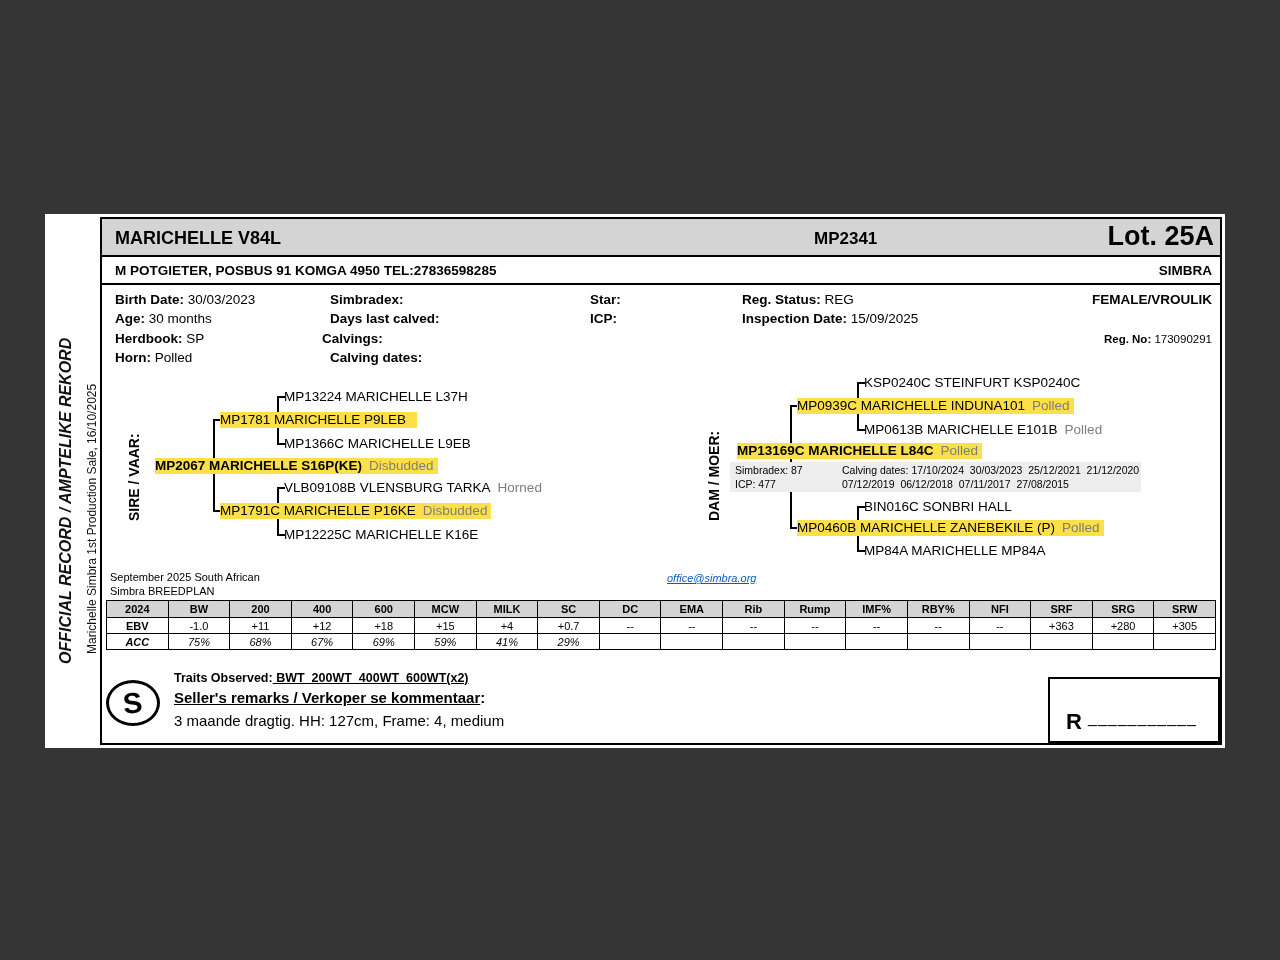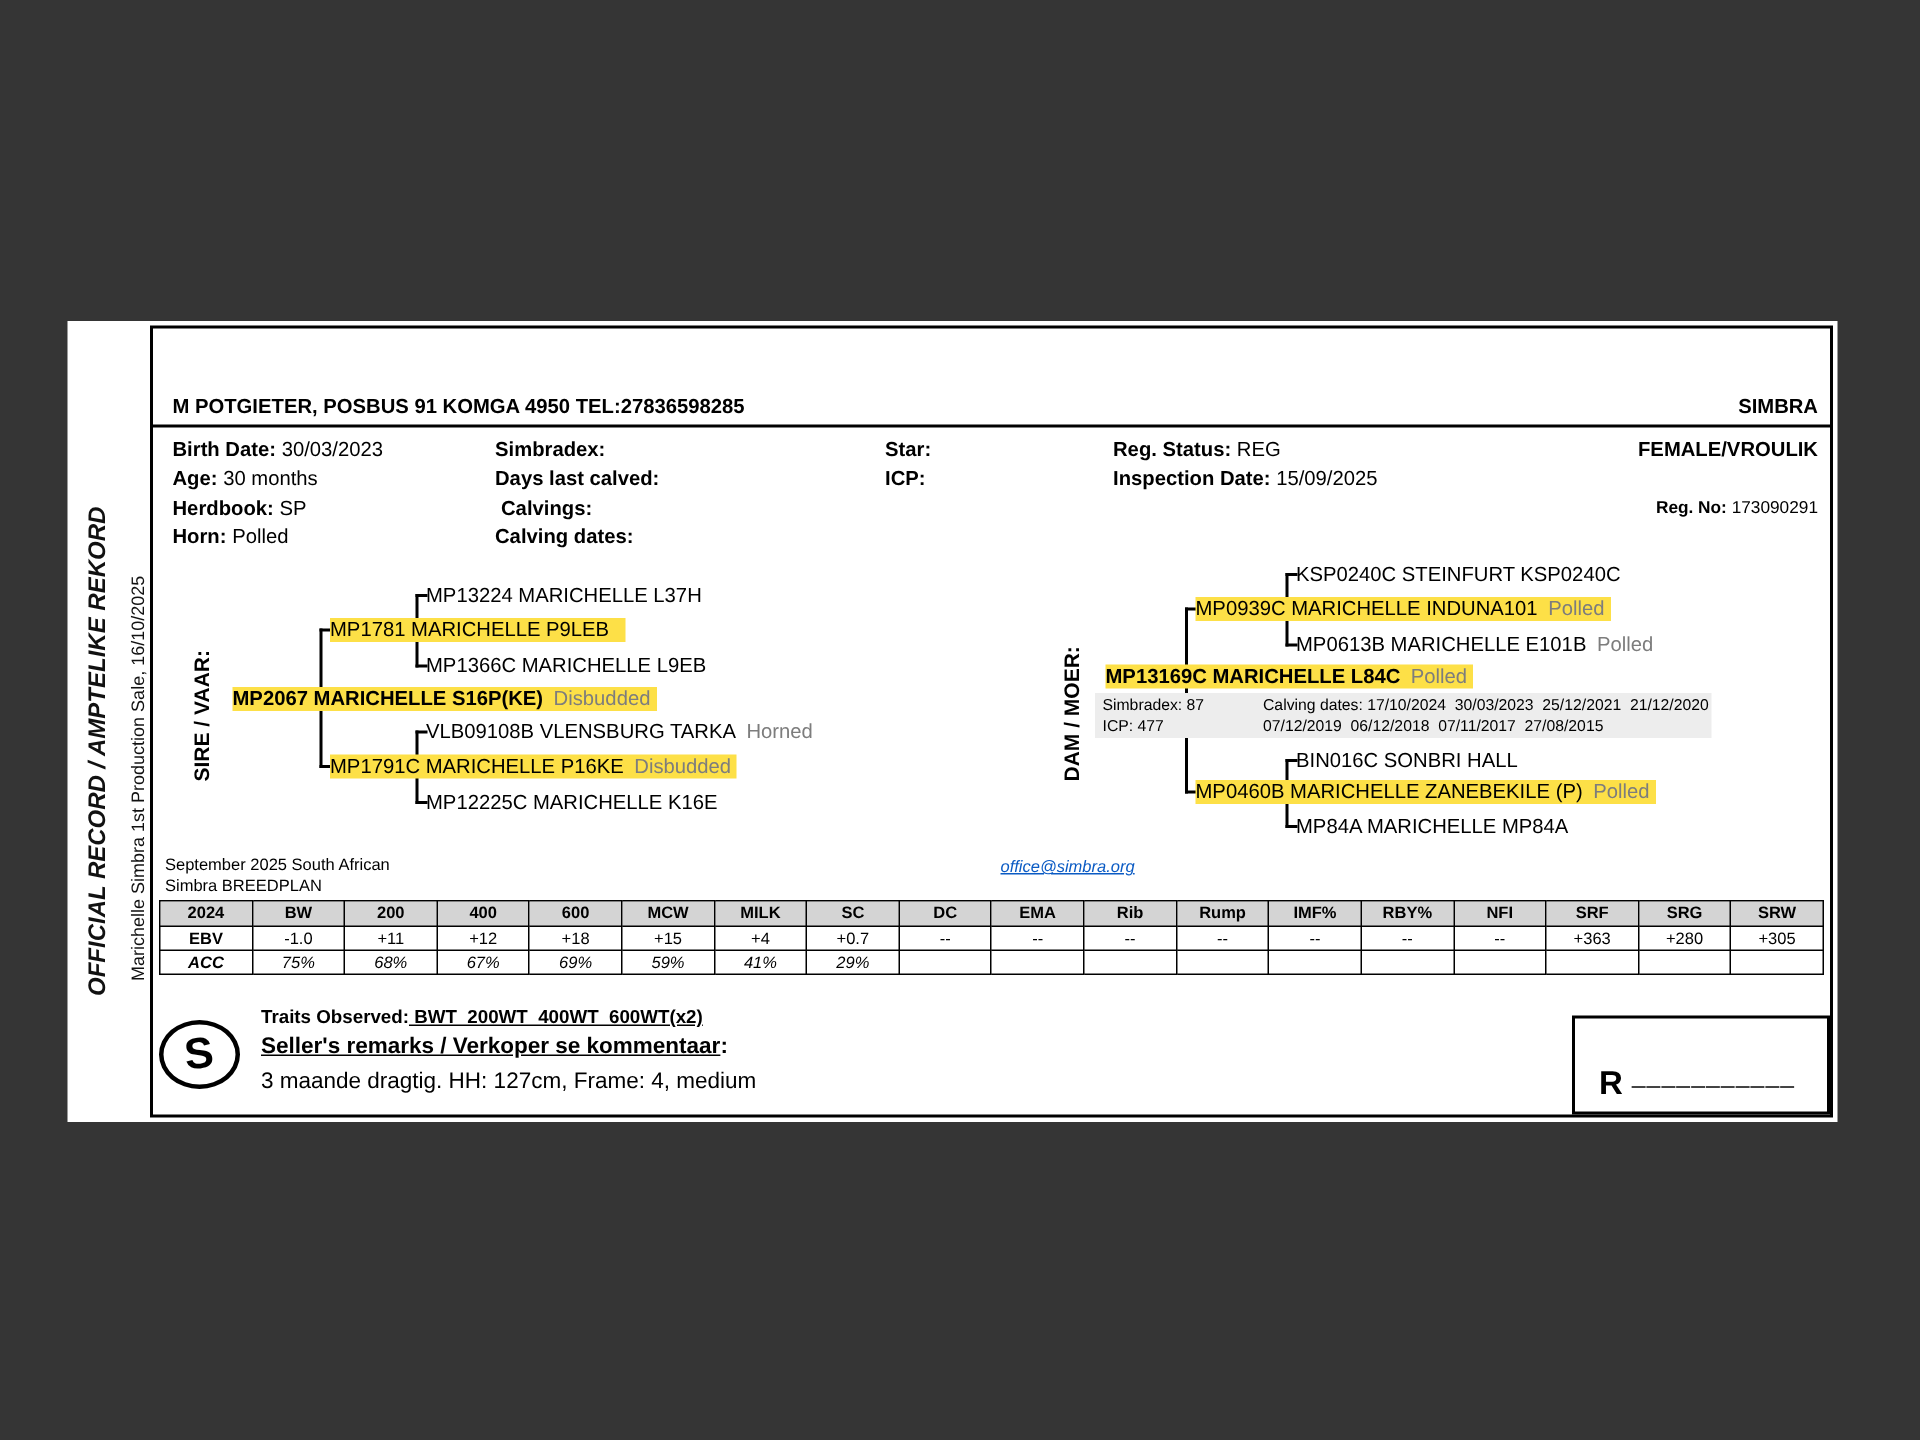--- a/index.html
+++ b/index.html
@@ -64,39 +64,44 @@
 <body>
 
 <div class="canvas">
   <div class="sheet">
 
     <div class="vtext vtext1">OFFICIAL RECORD / AMPTELIKE REKORD</div>
     <div class="vtext vtext2">Marichelle Simbra 1st Production Sale, 16/10/2025</div>
 
     <div class="doc">
 
+      <div class="hdr">
+        <span class="hdr-name">MARICHELLE V84L</span>
+        <span class="hdr-id">MP2341</span>
+        <span class="hdr-lot">Lot. 25A</span>
+      </div>
 
       <div class="ownerbar">
         <span class="owner-txt">M POTGIETER, POSBUS 91 KOMGA 4950 TEL:27836598285</span>
         <span class="breed-txt">SIMBRA</span>
       </div>
 
       <div class="field" style="left:13px; top:73px"><b>Birth Date:</b> <span>30/03/2023</span></div>
       <div class="field" style="left:228px; top:73px"><b>Simbradex:</b></div>
       <div class="field" style="left:488px; top:73px"><b>Star:</b></div>
       <div class="field" style="left:640px; top:73px"><b>Reg. Status:</b> <span>REG</span></div>
       <div class="field" style="right:8px; top:73px; font-weight:bold">FEMALE/VROULIK</div>
 
       <div class="field" style="left:13px; top:92px"><b>Age:</b> <span>30 months</span></div>
       <div class="field" style="left:228px; top:92px"><b>Days last calved:</b></div>
       <div class="field" style="left:488px; top:92px"><b>ICP:</b></div>
       <div class="field" style="left:640px; top:92px"><b>Inspection Date:</b> <span>15/09/2025</span></div>
 
       <div class="field" style="left:13px; top:112px"><b>Herdbook:</b> <span>SP</span></div>
-      <div class="field" style="left:232px; top:112px"><b>Calvings:</b></div>
+      <div class="field" style="left:220px; top:112px"><b>Calvings:</b></div>
       <div class="field small" style="right:8px; top:114px"><b>Reg. No:</b> <span>173090291</span></div>
 
       <div class="field" style="left:13px; top:131px"><b>Horn:</b> <span>Polled</span></div>
       <div class="field" style="left:228px; top:131px"><b>Calving dates:</b></div>
 
       <div class="vlabel" style="left:24px; top:302px">SIRE / VAAR:</div>
       <div class="vlabel" style="left:604px; top:302px">DAM / MOER:</div>
 
       <div class="vl" style="left:111px; top:200px; height:93px"></div>
       <div class="hs" style="left:111px; top:200px"></div>

